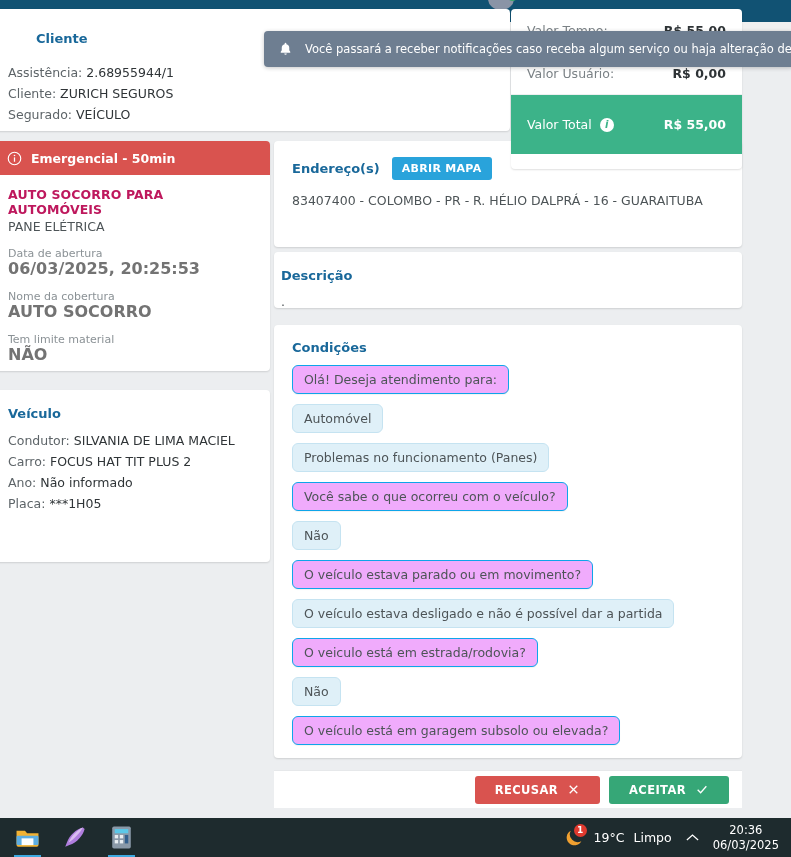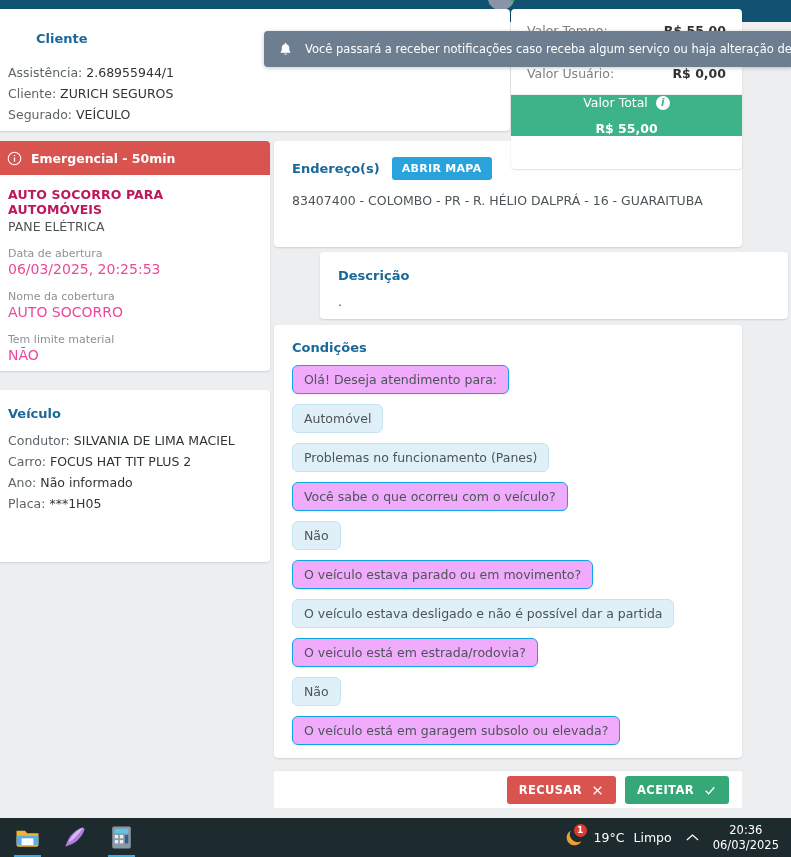--- a/index.html
+++ b/index.html
@@ -82,21 +82,21 @@
     display: flex; align-items: center; gap: 9px;
     padding: 0 15px; font-size: 12.5px; font-weight: bold;
   }
   .emg-body { padding: 12px 16px 0 16px; }
   .emg-main {
     color: #be185d; font-size: 12.5px; font-weight: bold; letter-spacing: .1px;
   }
   .emg-sub { color: #4d5457; font-size: 12.5px; margin-top: 2px; }
   .fieldgroup { margin-top: 12px; }
   .field-label { color: #8b9296; font-size: 11px; line-height: 15px; }
-  .field-value { color: #ec4899; font-size: 14px; font-weight: normal; line-height: 16px; }
+  .field-value { color: #737373; font-size: 16px; font-weight: bold; line-height: 16px; }
 
   .veh-card {
     position: absolute; left: -8px; top: 390px; width: 278px; height: 172px;
     padding: 16px;
   }
   .veh-card .card-title { margin-bottom: 9px; }
 
   
   .addr-card {
     position: absolute; left: 274px; top: 141px; width: 468px; height: 106px;
@@ -105,23 +105,22 @@
   .addr-row { display: flex; align-items: center; gap: 12px; }
   .btn-map {
     background: #29a3db; color: #fff; border: none; border-radius: 3px;
     font-size: 11px; font-weight: bold; letter-spacing: .3px;
     padding: 5px 10px; cursor: pointer;
     font-family: "DejaVu Sans", "Liberation Sans", sans-serif;
   }
   .addr-text { color: #4d5457; font-size: 12.5px; margin-top: 13px; }
 
   .desc-card {
-    position: absolute; left: 274px; top: 252px; width: 468px; height: 67px;
-    padding: 16px 18px;
-    margin-left: 46px;
+    position: absolute; left: 274px; top: 252px; width: 468px; height: 56px;
+    padding: 16px 7px;
   }
   .desc-text { color: #4d5457; font-size: 12.5px; margin-top: 11px; }
 
   .cond-card {
     position: absolute; left: 274px; top: 325px; width: 468px; height: 433px;
     padding: 15px 18px 10px 18px; overflow: hidden;
   }
   .bubbles { margin-top: 10px; display: flex; flex-direction: column; gap: 10px; }
   .bubble {
     align-self: flex-start; border-radius: 6px;
@@ -133,42 +132,42 @@
 
   .actions {
     position: absolute; left: 274px; top: 770px; width: 468px; height: 38px;
     background: #ffffff; border-top: 1px solid #e6e8ea;
     display: flex; align-items: center; justify-content: flex-end;
     gap: 9px; padding-right: 13px;
   }
   .btn {
     border: none; border-radius: 3px; color: #fff;
     font-size: 11.5px; font-weight: bold; letter-spacing: .4px;
-    padding: 7px 12px; cursor: pointer;
-    display: flex; align-items: flex-end; gap: 9px;
+    padding: 7px 20px; cursor: pointer;
+    display: flex; align-items: flex-start; gap: 9px;
     font-family: "DejaVu Sans", "Liberation Sans", sans-serif;
   }
   .btn-recusar { background: #d9534f; }
   .btn-aceitar { background: #36a777; }
 
   
   .val-card {
     position: absolute; left: 511px; top: 9px; width: 231px; height: 160px;
     overflow: hidden; z-index: 5;
   }
   .val-row {
     height: 43px; display: flex; align-items: center; justify-content: space-between;
     padding: 0 16px; font-size: 12.5px; color: #7b8286;
     border-bottom: 1px solid #edeff0;
   }
   .val-row b { color: #2f3437; font-size: 12.5px; }
   .val-total {
-    height: 41px; background: #3cb389; color: #fff;
+    height: 59px; background: #3cb389; color: #fff;
     display: flex; align-items: center; justify-content: space-between;
-    padding: 0 16px; font-size: 12.5px; flex-direction: column;
+    padding: 0 16px; font-size: 12.5px;
   }
   .val-total .lbl { display: flex; align-items: center; gap: 8px; }
   .val-total b { font-size: 12.5px; }
   .info-circle {
     width: 14px; height: 14px; border-radius: 50%;
     background: #fff; color: #3cb389;
     font-size: 10px; font-weight: bold; font-style: italic;
     display: flex; align-items: center; justify-content: center;
   }
 

